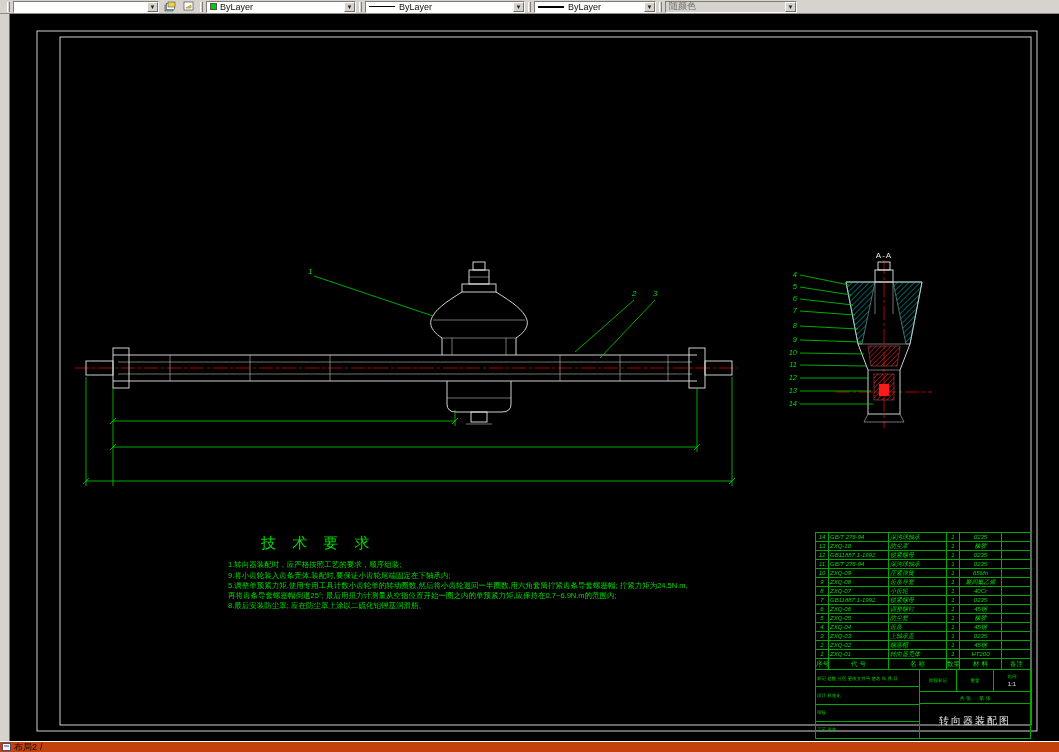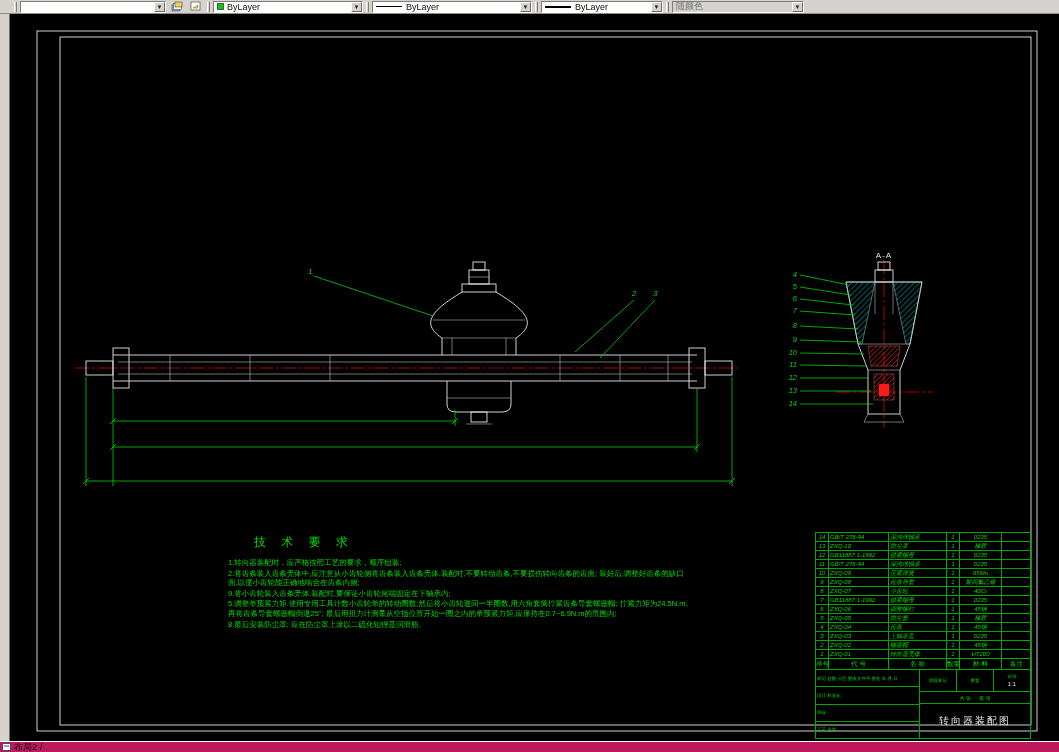--- a/index.html
+++ b/index.html
@@ -2,21 +2,21 @@
 <html><head>
 <meta charset="utf-8">
 <style>
   *{margin:0;padding:0;box-sizing:border-box}
   html,body{width:1059px;height:752px;overflow:hidden;background:#000;
     font-family:"Liberation Sans",sans-serif}
   #app{position:relative;width:1059px;height:752px}
 
   
   .toolbar{position:absolute;left:0;top:0;width:1059px;height:14px;background:#d6d3ce;
-    display:flex;align-items:center;gap:3px;padding:1px 14px;border-bottom:1px solid #8f8c85}
+    display:flex;align-items:center;gap:3px;padding:1px 7px;border-bottom:1px solid #8f8c85}
   .grip{width:3px;height:10px;border-left:1px solid #fff;border-right:1px solid #7f7c75}
   .combo{height:12px;background:#fff;border:1px solid;border-color:#7f7c75 #fff #fff #7f7c75;
     display:flex;align-items:center;font-size:9px;color:#111;padding-left:3px;overflow:hidden;white-space:nowrap}
   .combo .arrow{margin-left:auto;width:11px;height:10px;background:#d6d3ce;flex:0 0 11px;
     border:1px solid;border-color:#fff #6f6c66 #6f6c66 #fff;display:flex;align-items:center;
     justify-content:center;font-size:6px;color:#222;line-height:1}
   .combo.disabled{background:#d6d3ce;color:#6f6f6f}
   .swatch{width:7px;height:7px;margin-right:3px;border:1px solid #555;flex:0 0 7px}
   .linesample{width:26px;height:1px;background:#000;margin-right:4px;flex:0 0 26px}
   .linesample.thick{height:2px}
@@ -33,21 +33,21 @@
   .wl{stroke:#e6e6e6;stroke-width:0.9;fill:none}
   .wl2{stroke:#cfcfcf;stroke-width:0.55;fill:none}
   .rl{stroke:#e00000;stroke-width:0.8;fill:none;stroke-dasharray:14 3 3 3}
   .gl{stroke:#00d400;stroke-width:0.8;fill:none}
   .gt{fill:#00dd00;font:italic 8px "Liberation Sans",sans-serif}
   .gt2{fill:#00dd00;font:italic 7.5px "Liberation Sans",sans-serif}
   .wt{fill:#e6e6e6;font:8px "Liberation Sans",sans-serif;letter-spacing:1px}
 
   
   .tech{position:absolute;left:228px;top:520px;width:465px;color:#00dd00}
-  .tech-title{font-size:12px;letter-spacing:6px;margin-left:26px;margin-bottom:7px}
+  .tech-title{font-size:15px;letter-spacing:6px;margin-left:33px;margin-bottom:7px}
   .tech-line{font-size:7.5px;line-height:9.6px;margin-bottom:1px}
 
   
   .bom{position:absolute;left:815px;top:518px;width:216px}
   .bom table{width:216px;border-collapse:collapse;table-layout:fixed}
   .bom td{border:1px solid #00a800;color:#00dd00;font-size:6px;line-height:8px;height:9px;
     overflow:hidden;white-space:nowrap;text-align:center;font-style:italic}
   .bom td.l{text-align:left;padding-left:1px}
   .bom .hdr td{font-size:6.5px;height:11px;font-style:normal}
 
@@ -63,21 +63,21 @@
   .tb-mini .c{flex:1;border-right:1px solid #00a800;font-size:4.5px;display:flex;flex-direction:column;
     align-items:center;justify-content:center;gap:2px;overflow:hidden}
   .tb-mini .c:last-child{border-right:none}
   .tb-mini .v{color:#d8ecd8;font-size:6px}
   .tb-sheet{height:12px;border-bottom:1px solid #00a800;font-size:5px;display:flex;
     align-items:center;justify-content:center;gap:8px}
   .tb-title{flex:1;display:flex;align-items:center;justify-content:center;color:#e8e8e8;
     font-size:10px;letter-spacing:2px;overflow:hidden;white-space:nowrap}
 
   
-  .statusbar{position:absolute;left:0;top:741px;width:1059px;height:11px;background:#be185d;
+  .statusbar{position:absolute;left:0;top:741px;width:1059px;height:11px;background:#c2410c;
     border-top:1px solid #fff;display:flex;align-items:center;gap:3px;padding-left:2px;
     font-size:9px;color:#111}
   .tabicon{width:9px;height:8px;border:1px solid #4a4a6a;background:#fff;position:relative}
   .tabicon::after{content:"";position:absolute;left:1px;top:1px;right:1px;height:2px;background:#9aa0c0}
 </style>
 </head>
 <body>
 
 <div id="app">
 
@@ -238,21 +238,20 @@
     </svg>
 
     <div class="left-dock"></div>
 
     <div class="tech">
       <div class="tech-title">技 术 要 求</div>
       <div>
 
           <div class="tech-line">1.转向器装配时，应严格按照工艺的要求，顺序组装;</div>
 
-          <div class="tech-line">2.将齿条装入齿条壳体中,应注意从小齿轮侧将齿条装入齿条壳体.装配时,不要转动齿条,不要损伤转向齿条的齿面; 装好后,调整好齿条的缺口面,以便小齿轮能正确地啮合在齿条内侧;</div>
 
           <div class="tech-line">9.将小齿轮装入齿条壳体.装配时,要保证小齿轮尾端固定在下轴承内;</div>
 
 
           <div class="tech-line">5.调整单预紧力矩.使用专用工具计数小齿轮单的转动圈数,然后将小齿轮退回一半圈数,用六角套筒拧紧齿条导套螺塞帽; 拧紧力矩为24.5N.m,再将齿条导套螺塞帽倒退25°; 最后用扭力计测量从空指位置开始一圈之内的单预紧力矩,应保持在0.7~6.9N.m的范围内;</div>
 
 
           <div class="tech-line">8.最后安装防尘罩; 应在防尘罩上涂以二硫化钼锂基润滑脂。</div>
         </div>
     </div>

